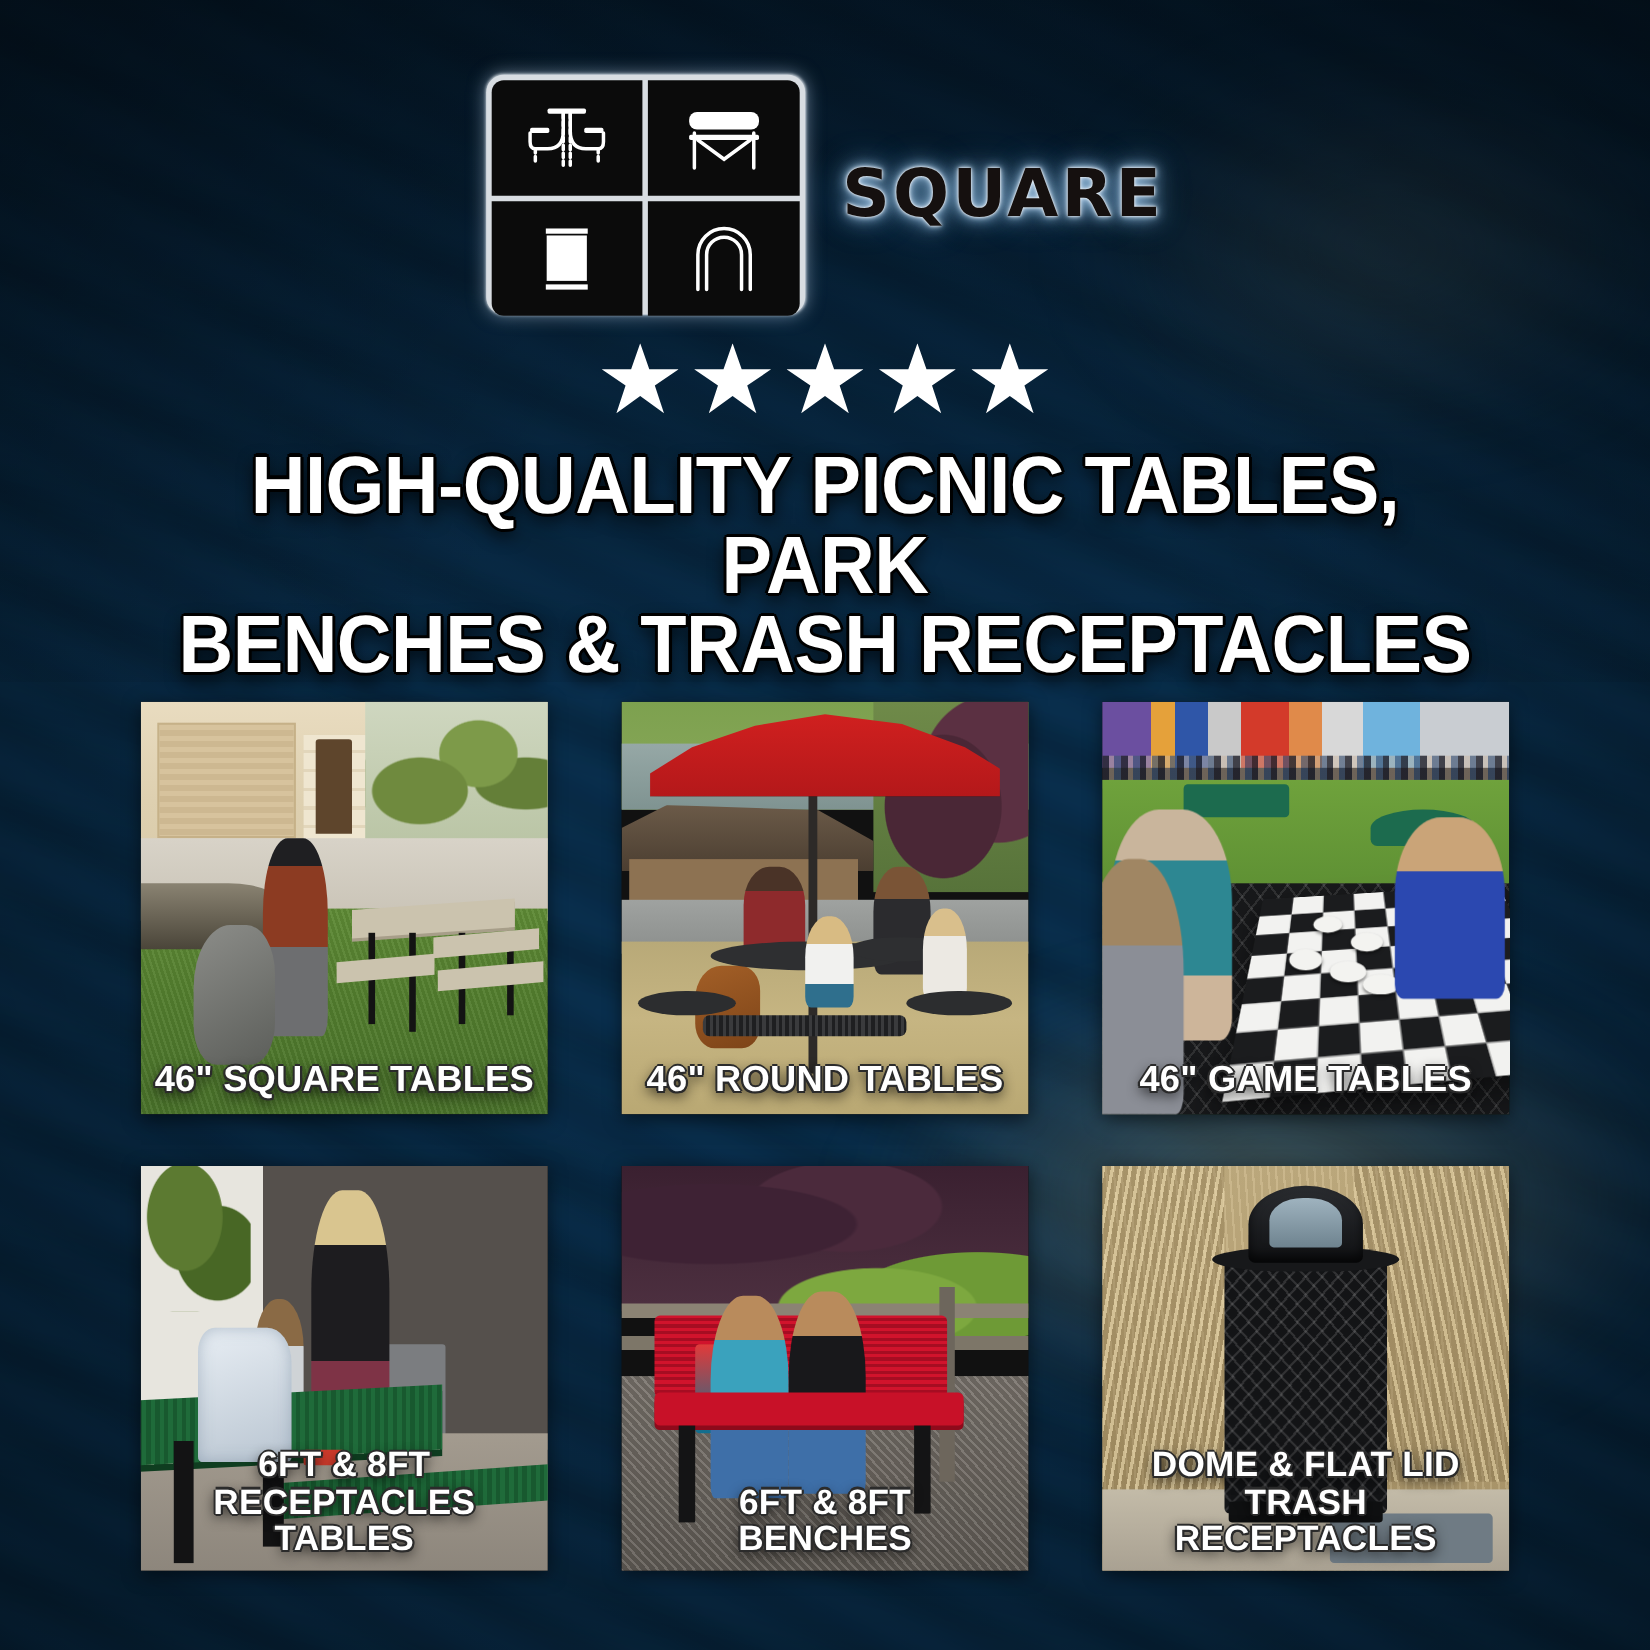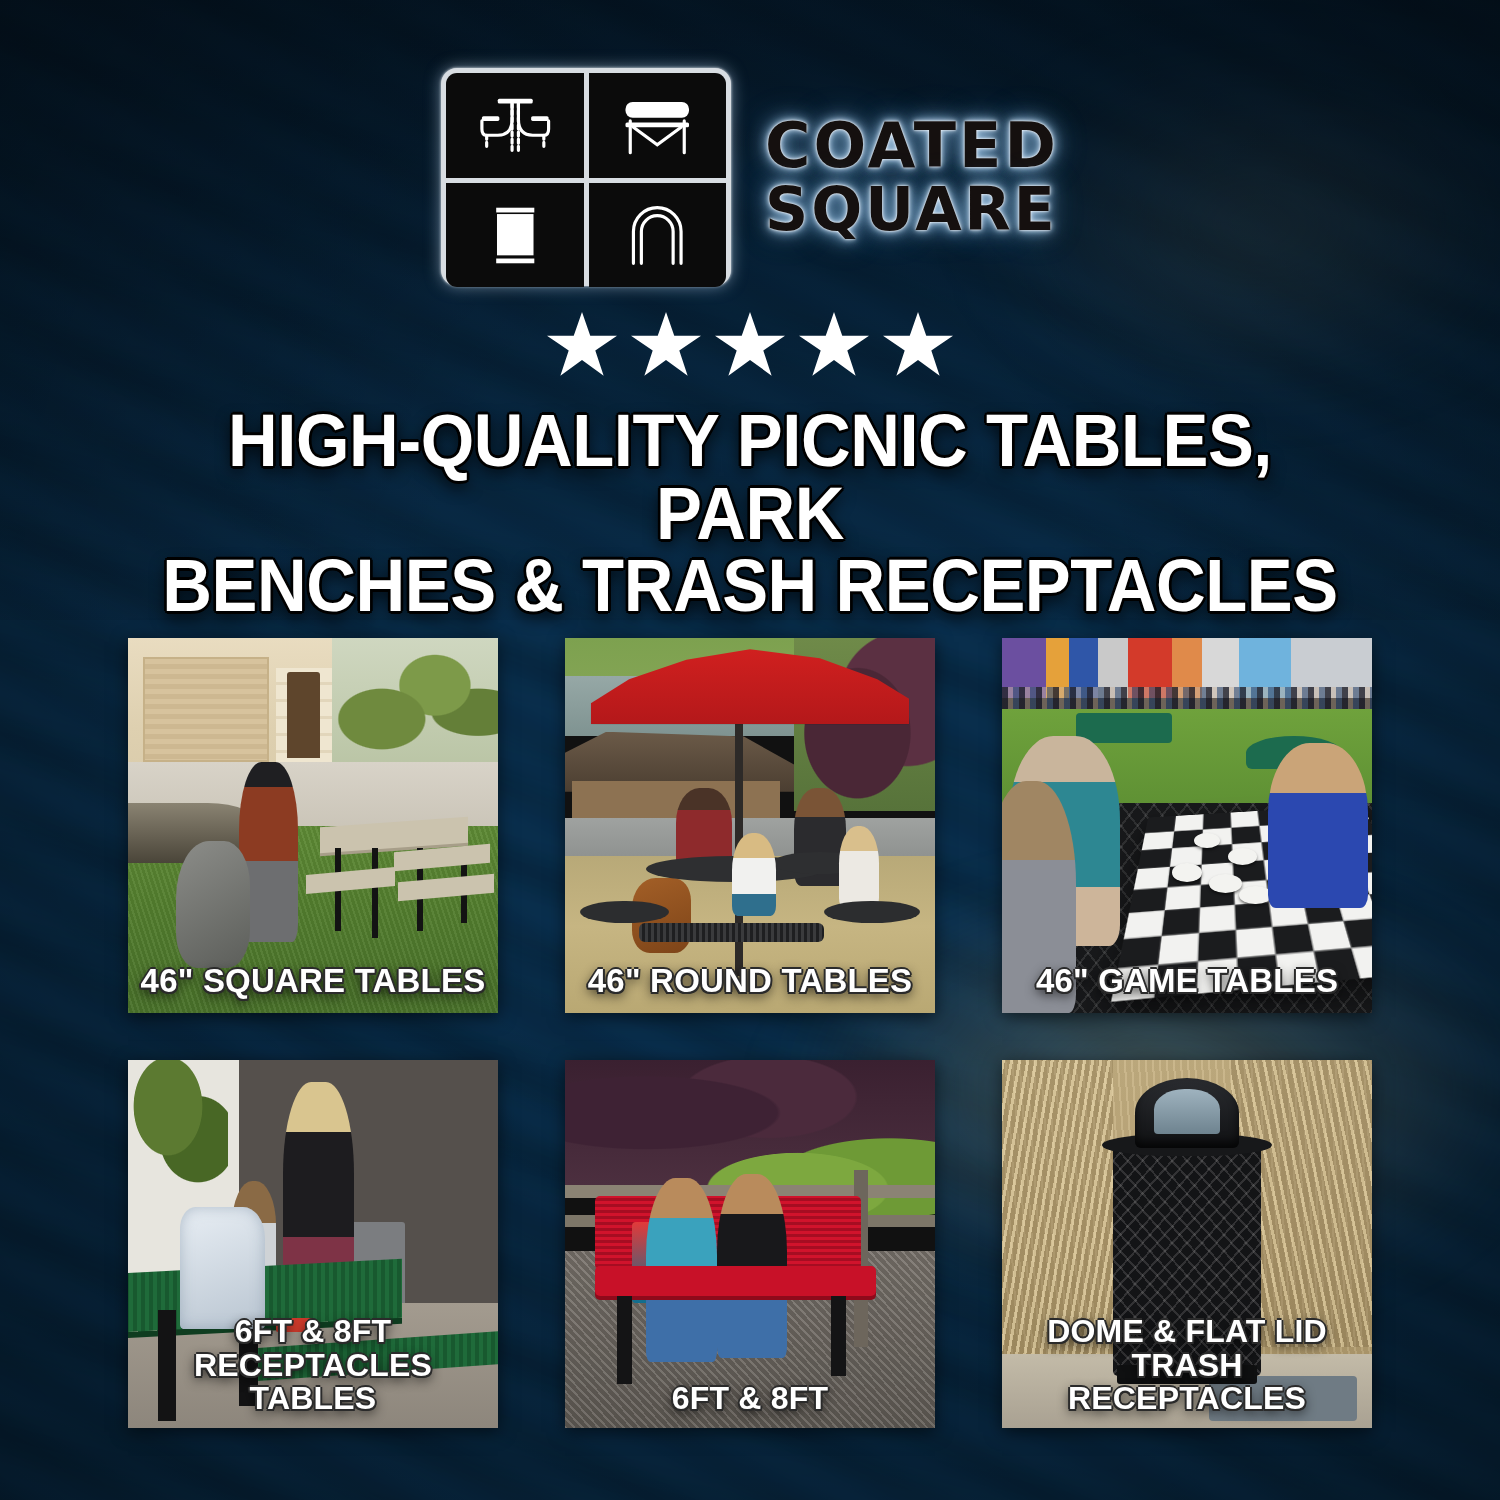--- a/index.html
+++ b/index.html
@@ -397,21 +397,20 @@
         </div>
         <div class="logo-cell">
           <svg viewBox="0 0 100 100" fill="none" stroke="#fff" stroke-width="4" stroke-linecap="round">
             <path d="M20 86 V46 a30 30 0 0 1 60 0 V86"></path>
             <path d="M30 86 V46 a20 20 0 0 1 40 0 V86"></path>
           </svg>
         </div>
       </div>
 
       <div class="wordmark">
-        <div class="w1">COATED</div>
         <div class="w2">SQUARE</div>
       </div>
 
     </div>
 
     <div class="stars">
       <div class="star"></div>
       <div class="star"></div>
       <div class="star"></div>
       <div class="star"></div>
@@ -536,20 +535,21 @@
         <div class="obj t5-back"></div>
         <div class="obj t5-pack"></div>
         <div class="obj t5-boy1"></div>
         <div class="obj t5-boy2"></div>
         <div class="obj t5-seat"></div>
         <div class="obj t5-legA"></div>
         <div class="obj t5-legB"></div>
       </div>
       <div class="cap two-line">
         <span class="cl">6FT &amp; 8FT</span>
+        <span class="cl">BENCHES</span>
       </div>
     </div>
 
     <div class="tile">
       <div class="scene">
         <div class="obj t6-grass"></div>
         <div class="obj t6-grass2"></div>
         <div class="obj t6-grass3"></div>
         <div class="obj t6-path"></div>
         <div class="obj t6-patch"></div>

